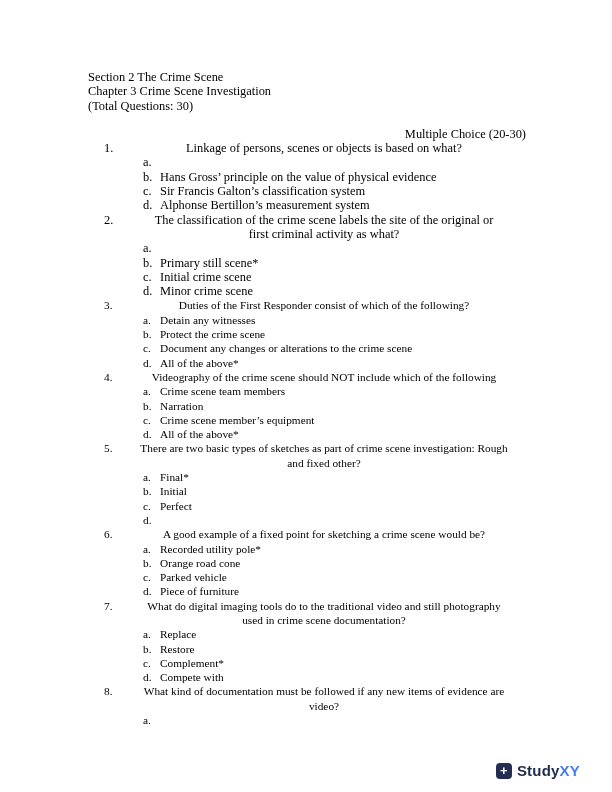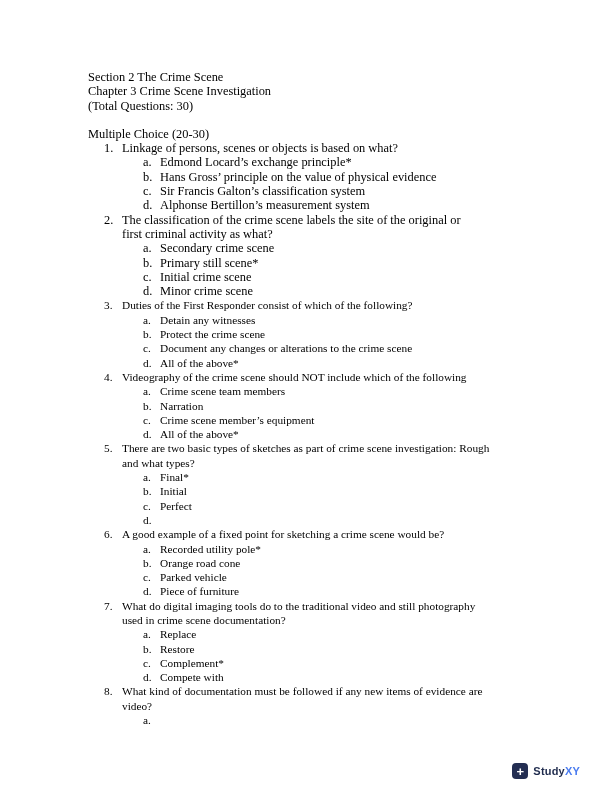--- a/index.html
+++ b/index.html
@@ -16,29 +16,29 @@
   }
   .content {
     position: absolute;
     left: 88px;
     top: 62px;
     width: 438px;
   }
   .line { line-height: 14.3px; }
   .style-a { font-size: 12.4px; line-height: 14.3px; }
   .style-b { font-size: 11.3px; line-height: 14.3px; }
-  .section-title { margin-top: 14px; }
+  .section-title { margin-top: 14px; text-align: right; }
   .question-block { width: 100%; }
   .qrow { display: flex; line-height: 14.3px; }
   .qnum {
     flex: 0 0 18px;
     width: 18px;
     margin-left: 16px;
   }
-  .qtext { flex: 1; }
+  .qtext { flex: 1; text-align: center; }
   .qtext div { line-height: 14.3px; }
   .orow { display: flex; line-height: 14.3px; }
   .oletter {
     flex: 0 0 17px;
     width: 17px;
     margin-left: 55px;
   }
   .otext { flex: 1; }
   .brand {
     position: absolute;
@@ -57,21 +57,21 @@
     height: 16px;
     border-radius: 4px;
     background: var(--badge-color, #232e52);
     color: #ffffff;
     font-size: 13px;
     font-weight: bold;
     line-height: 1;
   }
   .brand-name {
     font-weight: bold;
-    font-size: 11px;
+    font-size: 15px;
     color: var(--brand-primary-color, #1f2b4d);
     letter-spacing: 0.2px;
   }
   .brand-accent { color: var(--brand-accent-color, #4a7cf0); }
 </style>
 </head>
 <body>
 
 <div class="page">
   <div class="content">
@@ -87,21 +87,20 @@
     <div>
         <div class="question-block style-a">
           <div class="qrow">
             <span class="qnum">1.</span>
             <div class="qtext">
               <div>Linkage of persons, scenes or objects is based on what?</div>
             </div>
           </div>
           <div class="orow">
             <span class="oletter">a.</span>
-            <span class="otext">Edmond Locard’s exchange principle*</span>
           </div>
           <div class="orow">
             <span class="oletter">b.</span>
             <span class="otext">Hans Gross’ principle on the value of physical evidence</span>
           </div>
           <div class="orow">
             <span class="oletter">c.</span>
             <span class="otext">Sir Francis Galton’s classification system</span>
           </div>
           <div class="orow">
@@ -112,21 +111,20 @@
         <div class="question-block style-a">
           <div class="qrow">
             <span class="qnum">2.</span>
             <div class="qtext">
               <div>The classification of the crime scene labels the site of the original or</div>
               <div>first criminal activity as what?</div>
             </div>
           </div>
           <div class="orow">
             <span class="oletter">a.</span>
-            <span class="otext">Secondary crime scene</span>
           </div>
           <div class="orow">
             <span class="oletter">b.</span>
             <span class="otext">Primary still scene*</span>
           </div>
           <div class="orow">
             <span class="oletter">c.</span>
             <span class="otext">Initial crime scene</span>
           </div>
           <div class="orow">
@@ -180,21 +178,21 @@
           <div class="orow">
             <span class="oletter">d.</span>
             <span class="otext">All of the above*</span>
           </div>
         </div>
         <div class="question-block style-b">
           <div class="qrow">
             <span class="qnum">5.</span>
             <div class="qtext">
               <div>There are two basic types of sketches as part of crime scene investigation: Rough</div>
-              <div>and what types?</div>
+              <div>and fixed other?</div>
             </div>
           </div>
           <div class="orow">
             <span class="oletter">a.</span>
             <span class="otext">Final*</span>
           </div>
           <div class="orow">
             <span class="oletter">b.</span>
             <span class="otext">Initial</span>
           </div>

